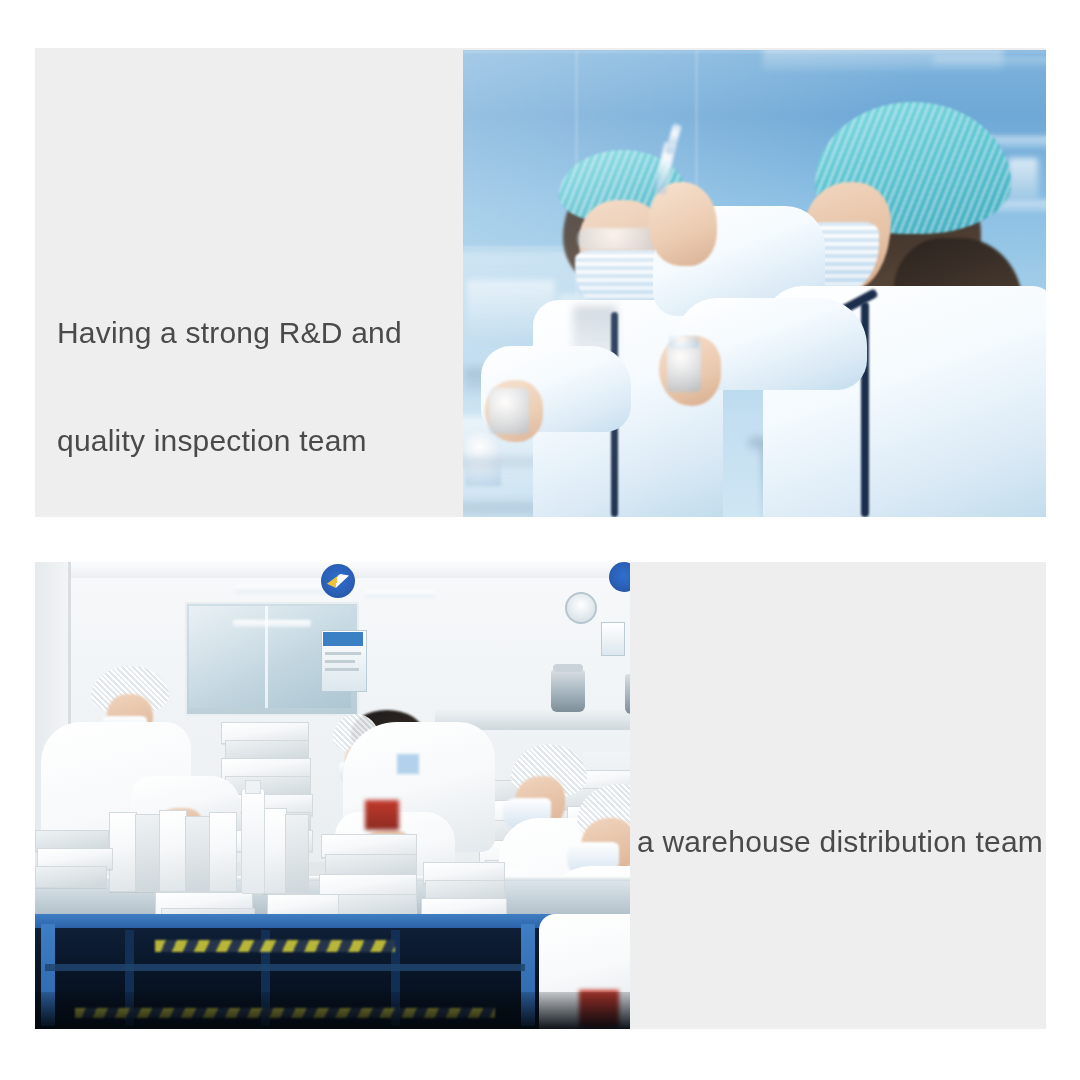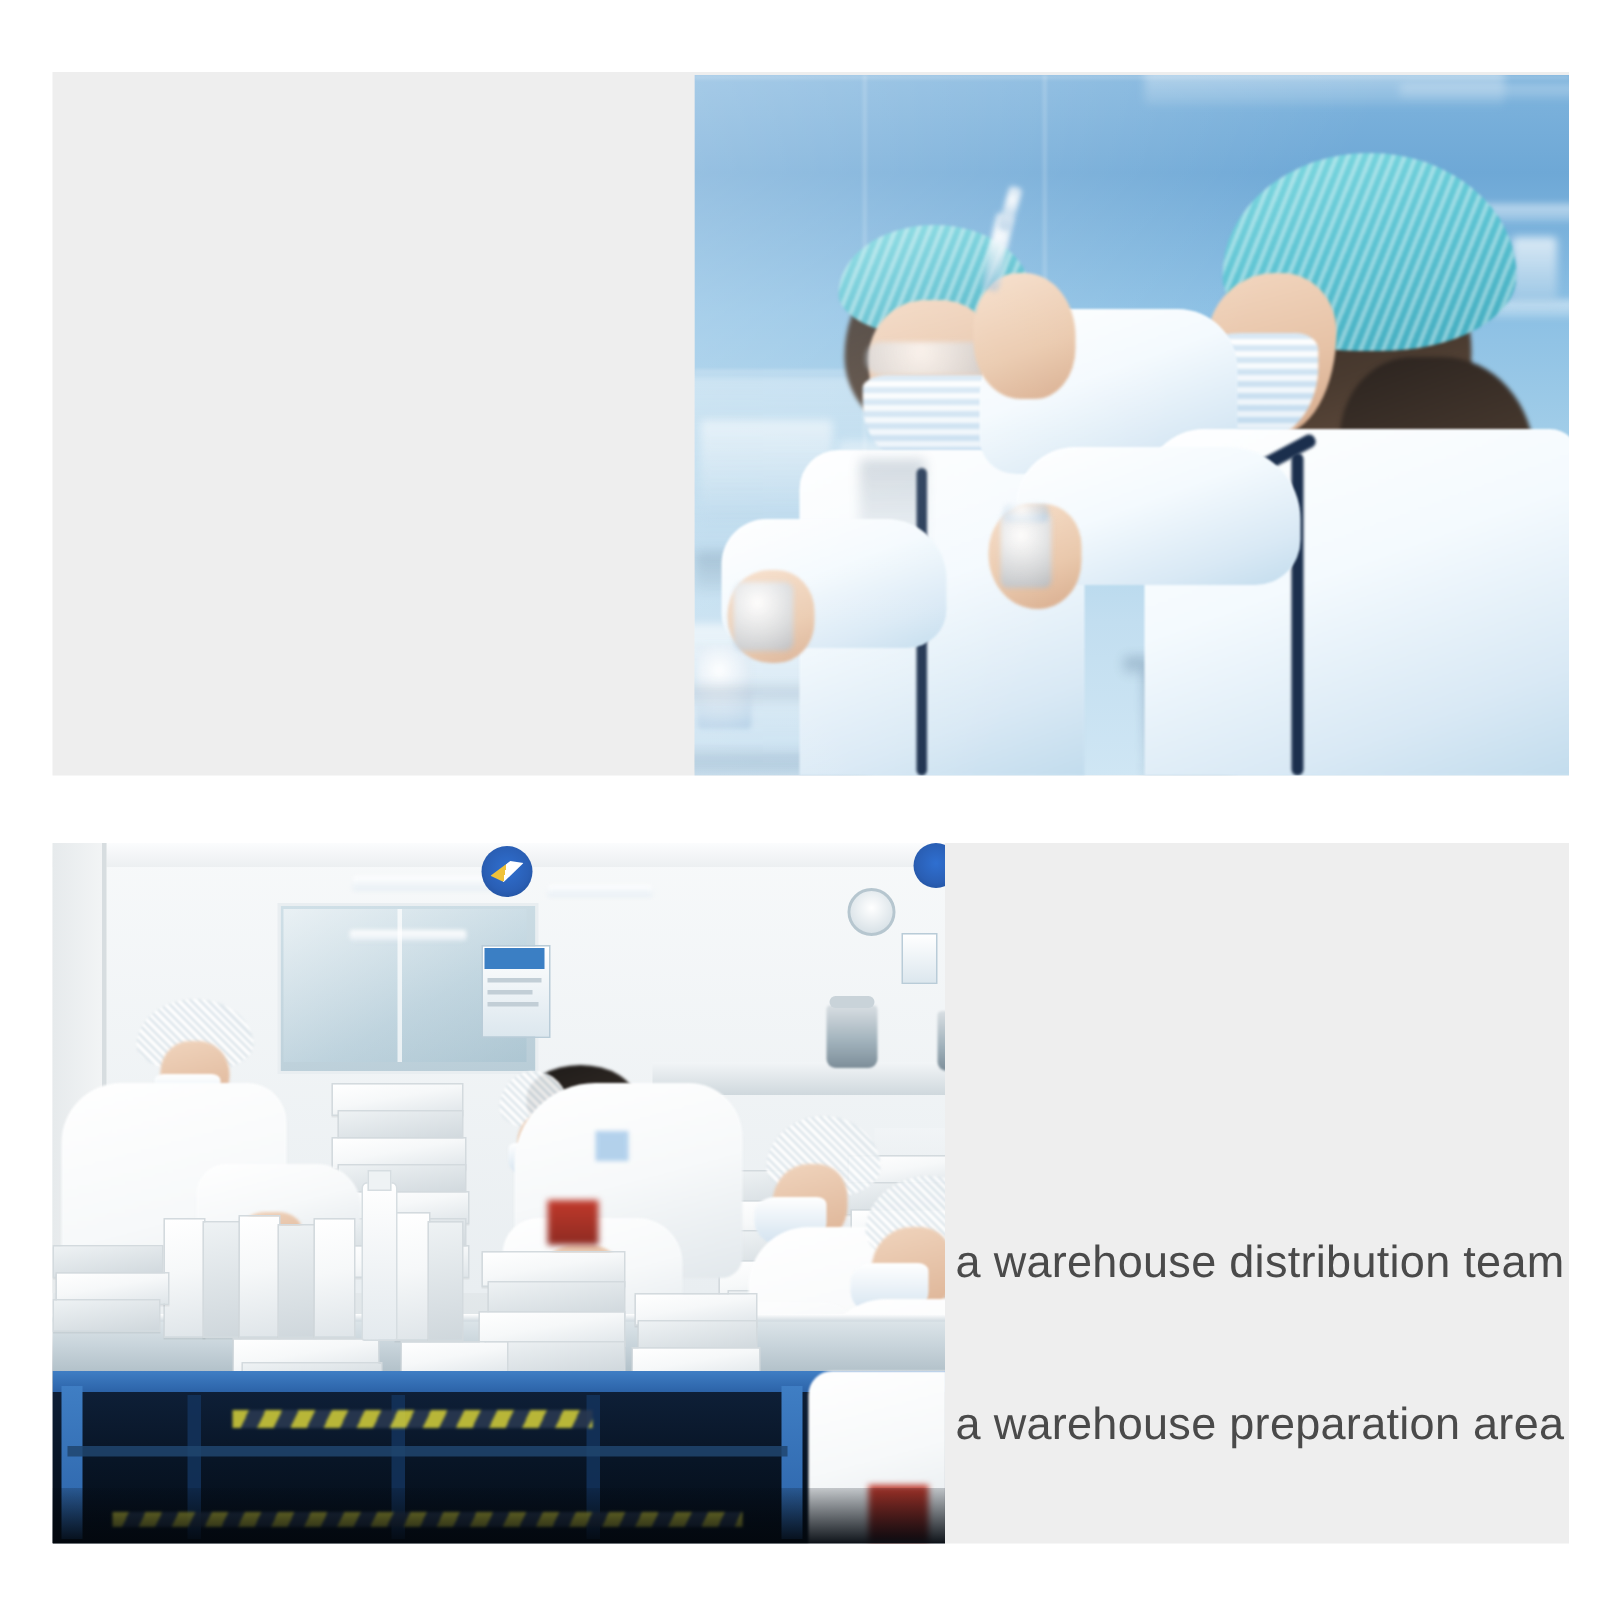--- a/index.html
+++ b/index.html
@@ -264,20 +264,24 @@
       <div class="lab-vial" style="left:206px; top:286px; width:30px; height:12px; border-radius:4px; opacity:.9;"></div>
 
       <div class="coat" style="left:18px;  top:296px; width:150px; height:86px; border-radius:30px 40px 26px 22px;"></div>
       <div class="hand" style="left:22px;  top:330px; width:58px;  height:62px; border-radius:48% 44% 44% 50%;"></div>
       <div class="lab-vial" style="left:26px; top:338px; width:40px; height:46px; border-radius:6px;"></div>
 
       <div class="glass-sheen" style="inset:0;"></div>
     </div>
   </div>
 
+  <div class="caption" id="top-caption">
+    <span class="line">Having a strong R&amp;D and</span>
+    <span class="line">quality inspection team</span>
+  </div>
 
   <div class="panel" id="bottom-panel"></div>
 
   <div class="photo" id="bottom-photo">
     <div class="pack-scene">
 
       <div class="pk pk-wall" style="left:0; top:0; width:595px; height:300px;"></div>
       <div class="pk pk-light" style="left:200px; top:22px; width:110px; height:10px;"></div>
       <div class="pk pk-light" style="left:330px; top:28px; width:70px;  height:8px;"></div>
       <div class="pk" style="left:0; top:0; width:595px; height:16px; background:linear-gradient(180deg,#fbfcfd,#eceff1);"></div>
@@ -408,16 +412,15 @@
       <div class="pk pk-stripe" style="left:40px;  top:446px; width:420px; height:10px;"></div>
 
       <div class="pk pk-coat" style="left:504px; top:352px; width:92px; height:115px; border-radius:16px 0 0 0;"></div>
       <div class="pk pk-red" style="left:544px; top:428px; width:40px; height:39px;"></div>
       <div class="pk" style="left:0; top:430px; width:595px; height:37px; background:linear-gradient(180deg,rgba(4,12,22,.2),rgba(3,8,14,.95));"></div>
     </div>
   </div>
 
   <div class="caption" id="bottom-caption">
     <span class="line">a warehouse distribution team</span>
-    <span class="line">a warehouse preparation area</span>
   </div>
 
 </div>
 
 </body></html>

